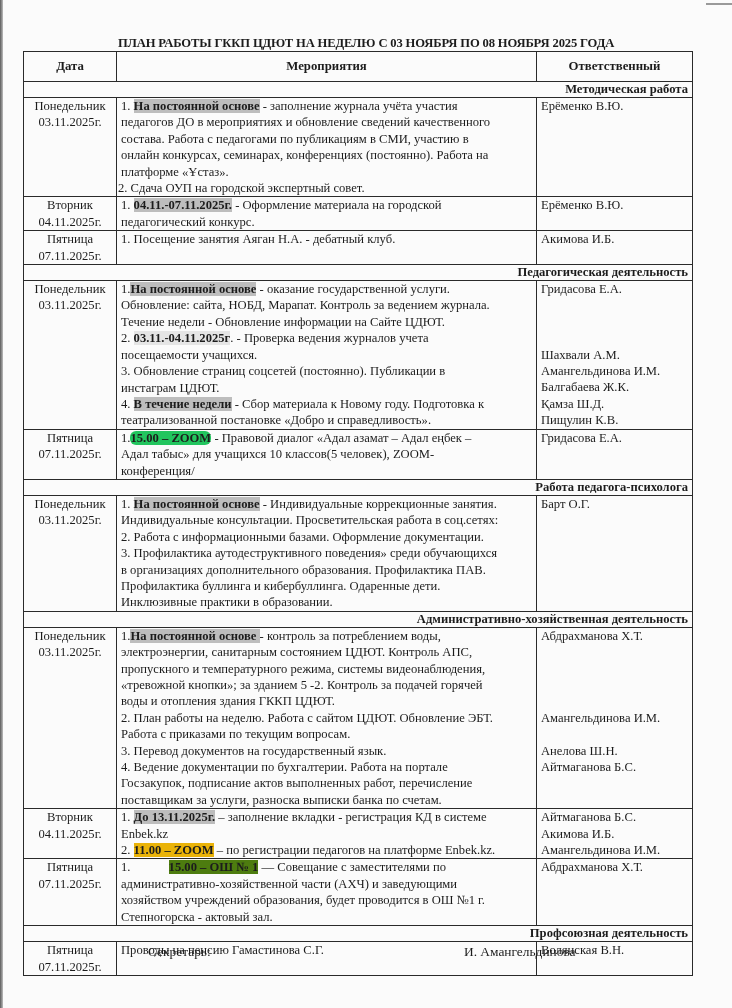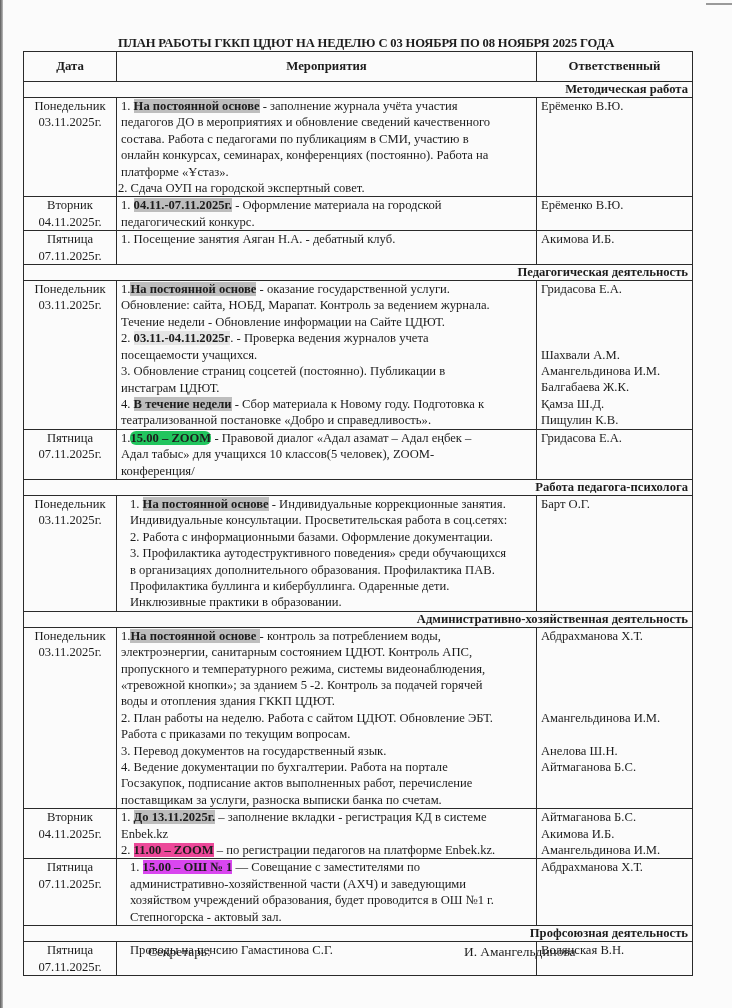--- a/index.html
+++ b/index.html
@@ -38,21 +38,21 @@
   }
   table.plan th {
     font-weight: bold; height: 29px; vertical-align: middle; font-size: 12.8px;
   }
   col.c-date { width: 93px; }
   col.c-event { width: 420px; }
   col.c-resp { width: 156px; }
   td.date-cell { text-align: center; padding: 0 2px; }
   td.section-cell { text-align: right; font-weight: bold; height: 15px; line-height: 15px; }
   td.event-cell { padding-left: 7px; padding-right: 4px; }
-  td.event-cell.flush { padding-left: 13px; }
+  td.event-cell.flush { padding-left: 4px; }
   td.resp-cell { padding-left: 5px; }
   .line { display: block; white-space: nowrap; }
   .hl { background: #bdbdbd; font-weight: bold; }
   .resp-line { display: block; white-space: nowrap; }
   .gap { display: block; height: 16.4px; }
   .signature {
     position: absolute; top: 944px; font-size: 13.4px;
   }
   .sig-label { left: 148px; }
   .sig-name { left: 464px; }
@@ -224,35 +224,35 @@
         </td>
       </tr>
       <tr>
         <td class="date-cell">
           <span class="line">Вторник</span>
           <span class="line">04.11.2025г.</span>
         </td>
         <td class="event-cell">
           <span class="line"><span>1. </span><span class="hl" style="background: rgb(189, 189, 189);">До 13.11.2025г.</span><span> – заполнение вкладки  - регистрация КД в системе</span></span>
           <span class="line"><span>Enbek.kz</span></span>
-          <span class="line"><span>2. </span><span class="hl" style="background: #ec4899;">11.00 – ZOOM</span><span> – по регистрации педагогов на платформе Enbek.kz.</span></span>
+          <span class="line"><span>2. </span><span class="hl" style="background: #eab308;">11.00 – ZOOM</span><span> – по регистрации педагогов на платформе Enbek.kz.</span></span>
         </td>
         <td class="resp-cell">
           <span class="resp-line">Айтмаганова Б.С.</span>
           <span class="resp-line">Акимова И.Б.</span>
           <span class="resp-line">Амангельдинова И.М.</span>
         </td>
       </tr>
       <tr>
         <td class="date-cell">
           <span class="line">Пятница</span>
           <span class="line">07.11.2025г.</span>
         </td>
         <td class="event-cell flush">
-          <span class="line"><span>1. </span><span class="hl" style="background: #d946ef;">15.00 – ОШ № 1</span><span> — Совещание с заместителями по</span></span>
+          <span class="line"><span>1. </span><span class="hl" style="background: #4d7c0f; margin-left: 35px;">15.00 – ОШ № 1</span><span> — Совещание с заместителями по</span></span>
           <span class="line"><span>административно-хозяйственной части (АХЧ) и заведующими</span></span>
           <span class="line"><span>хозяйством учреждений образования, будет проводится в ОШ №1 г.</span></span>
           <span class="line"><span>Степногорска - актовый зал.</span></span>
         </td>
         <td class="resp-cell">
           <span class="resp-line">Абдрахманова Х.Т.</span>
         </td>
       </tr>
       <tr>
         <td colspan="3" class="section-cell">Профсоюзная деятельность</td>

